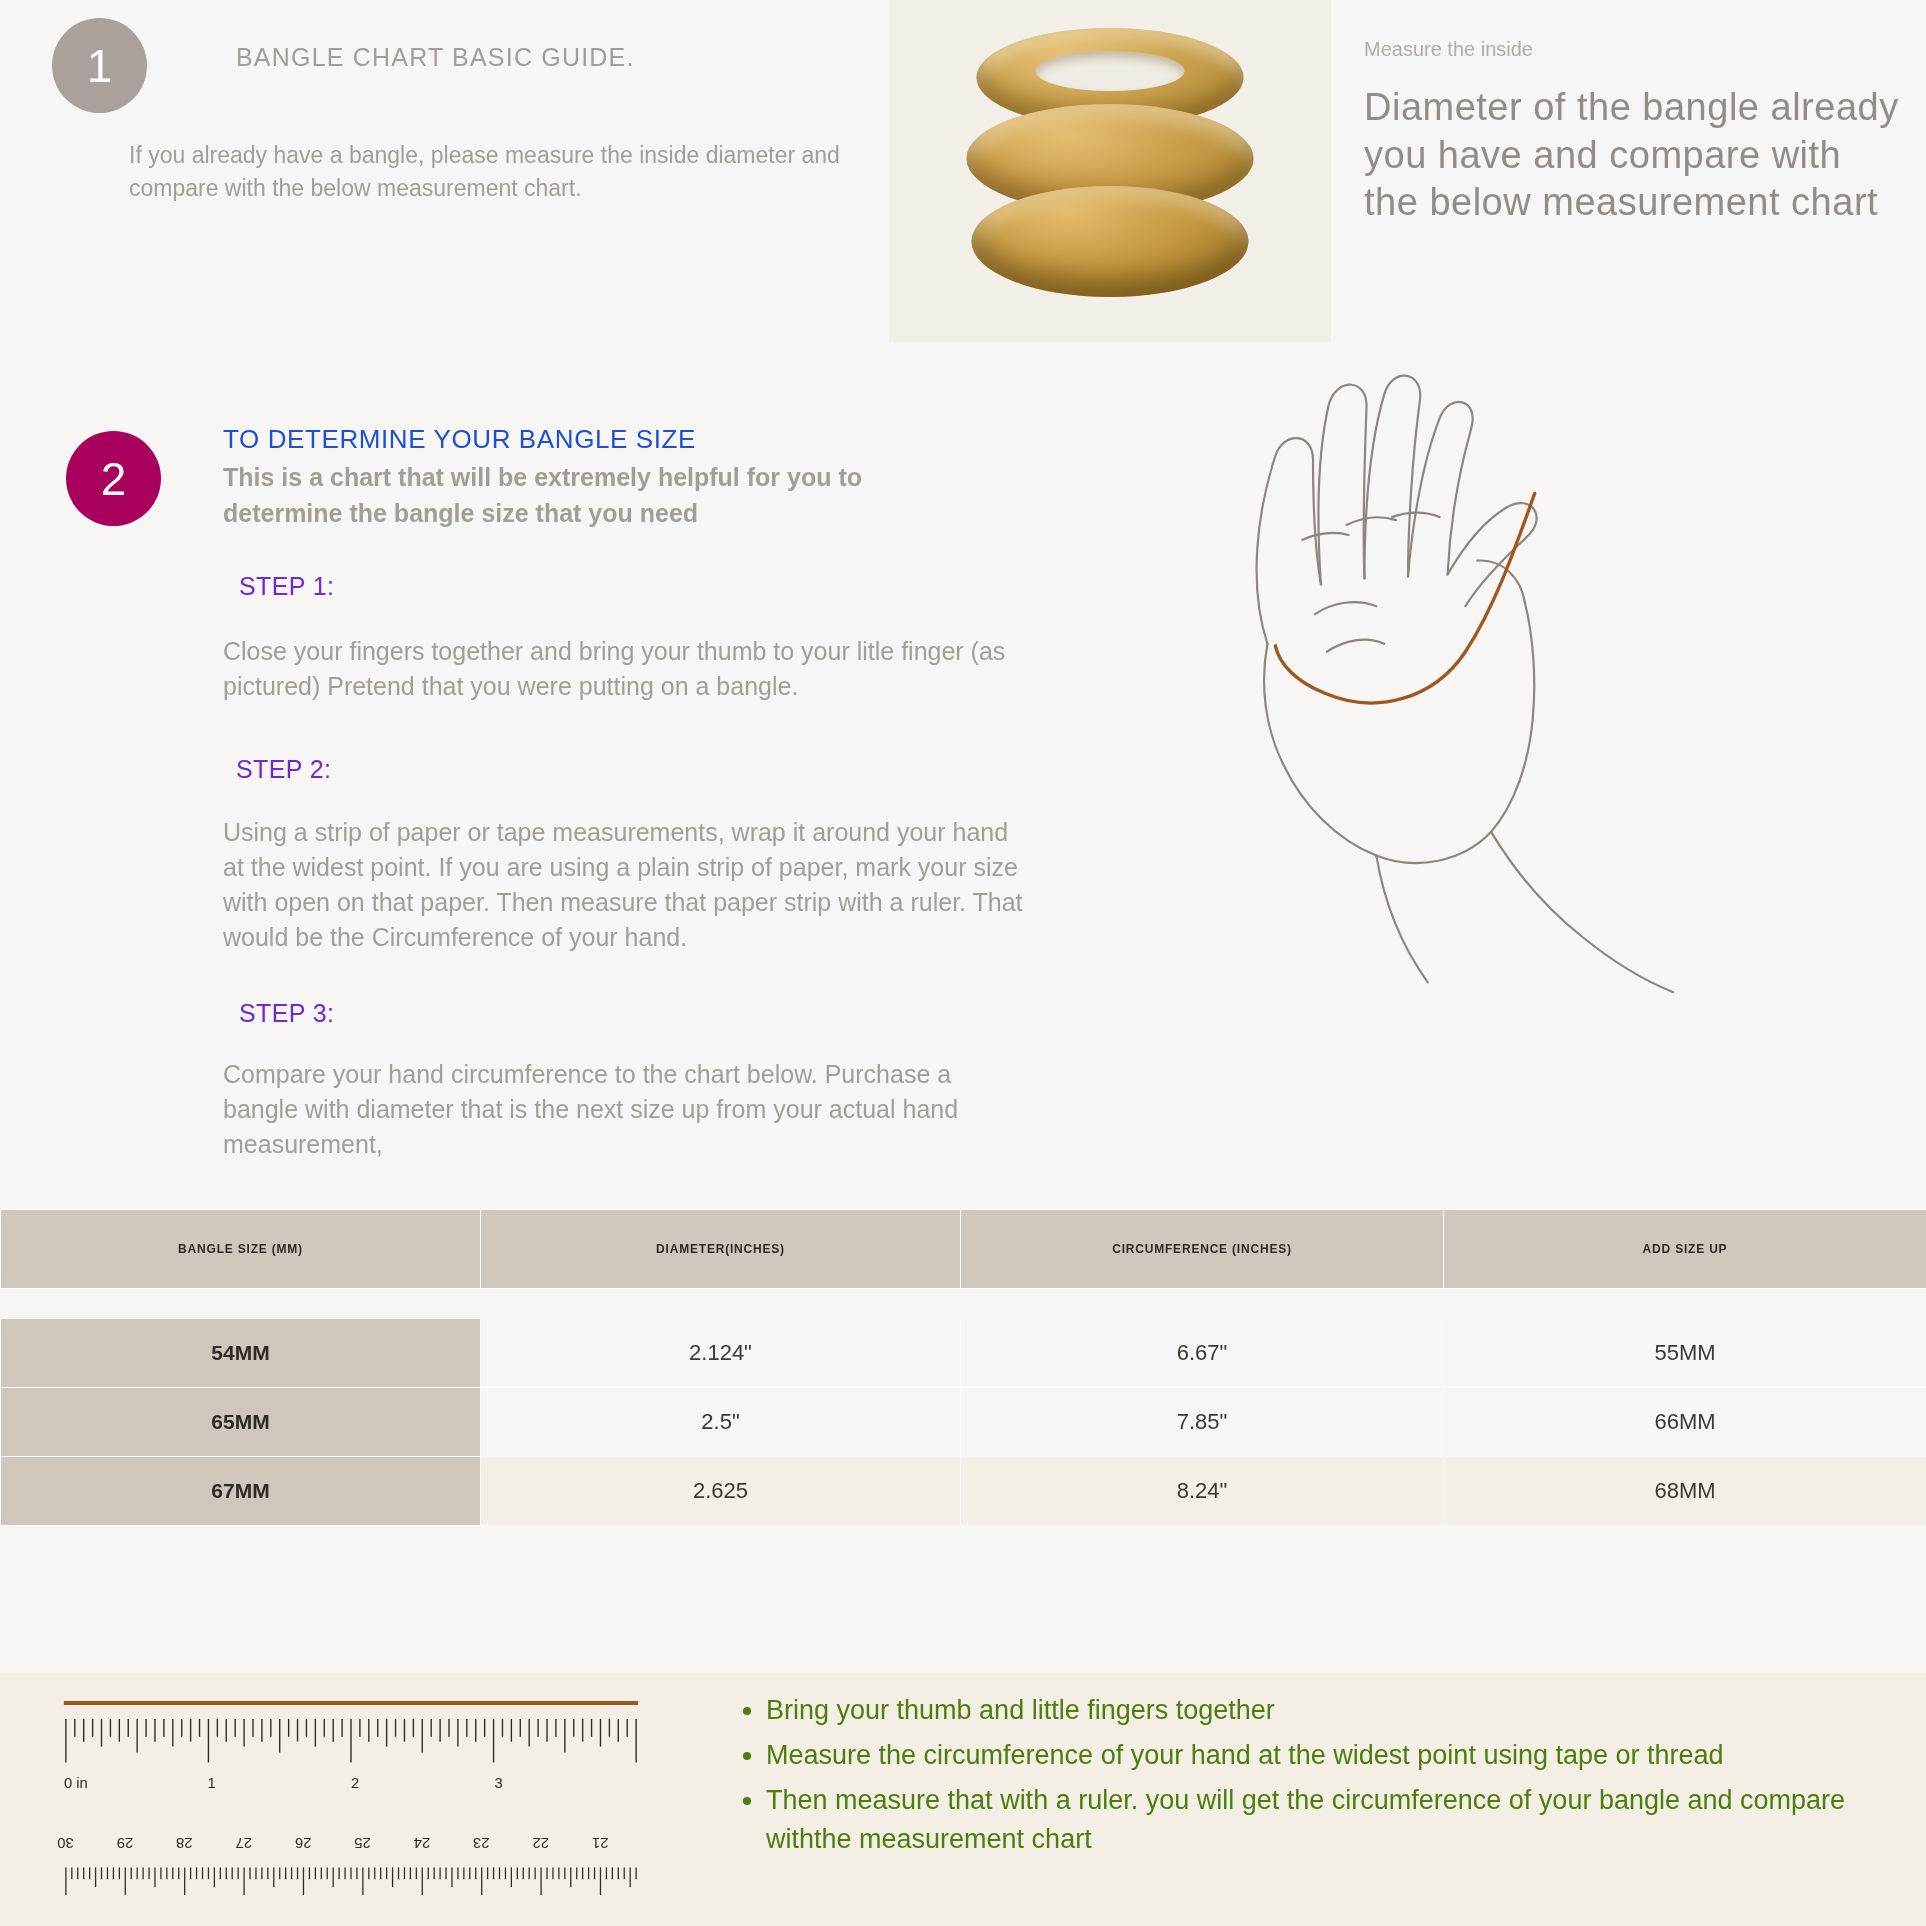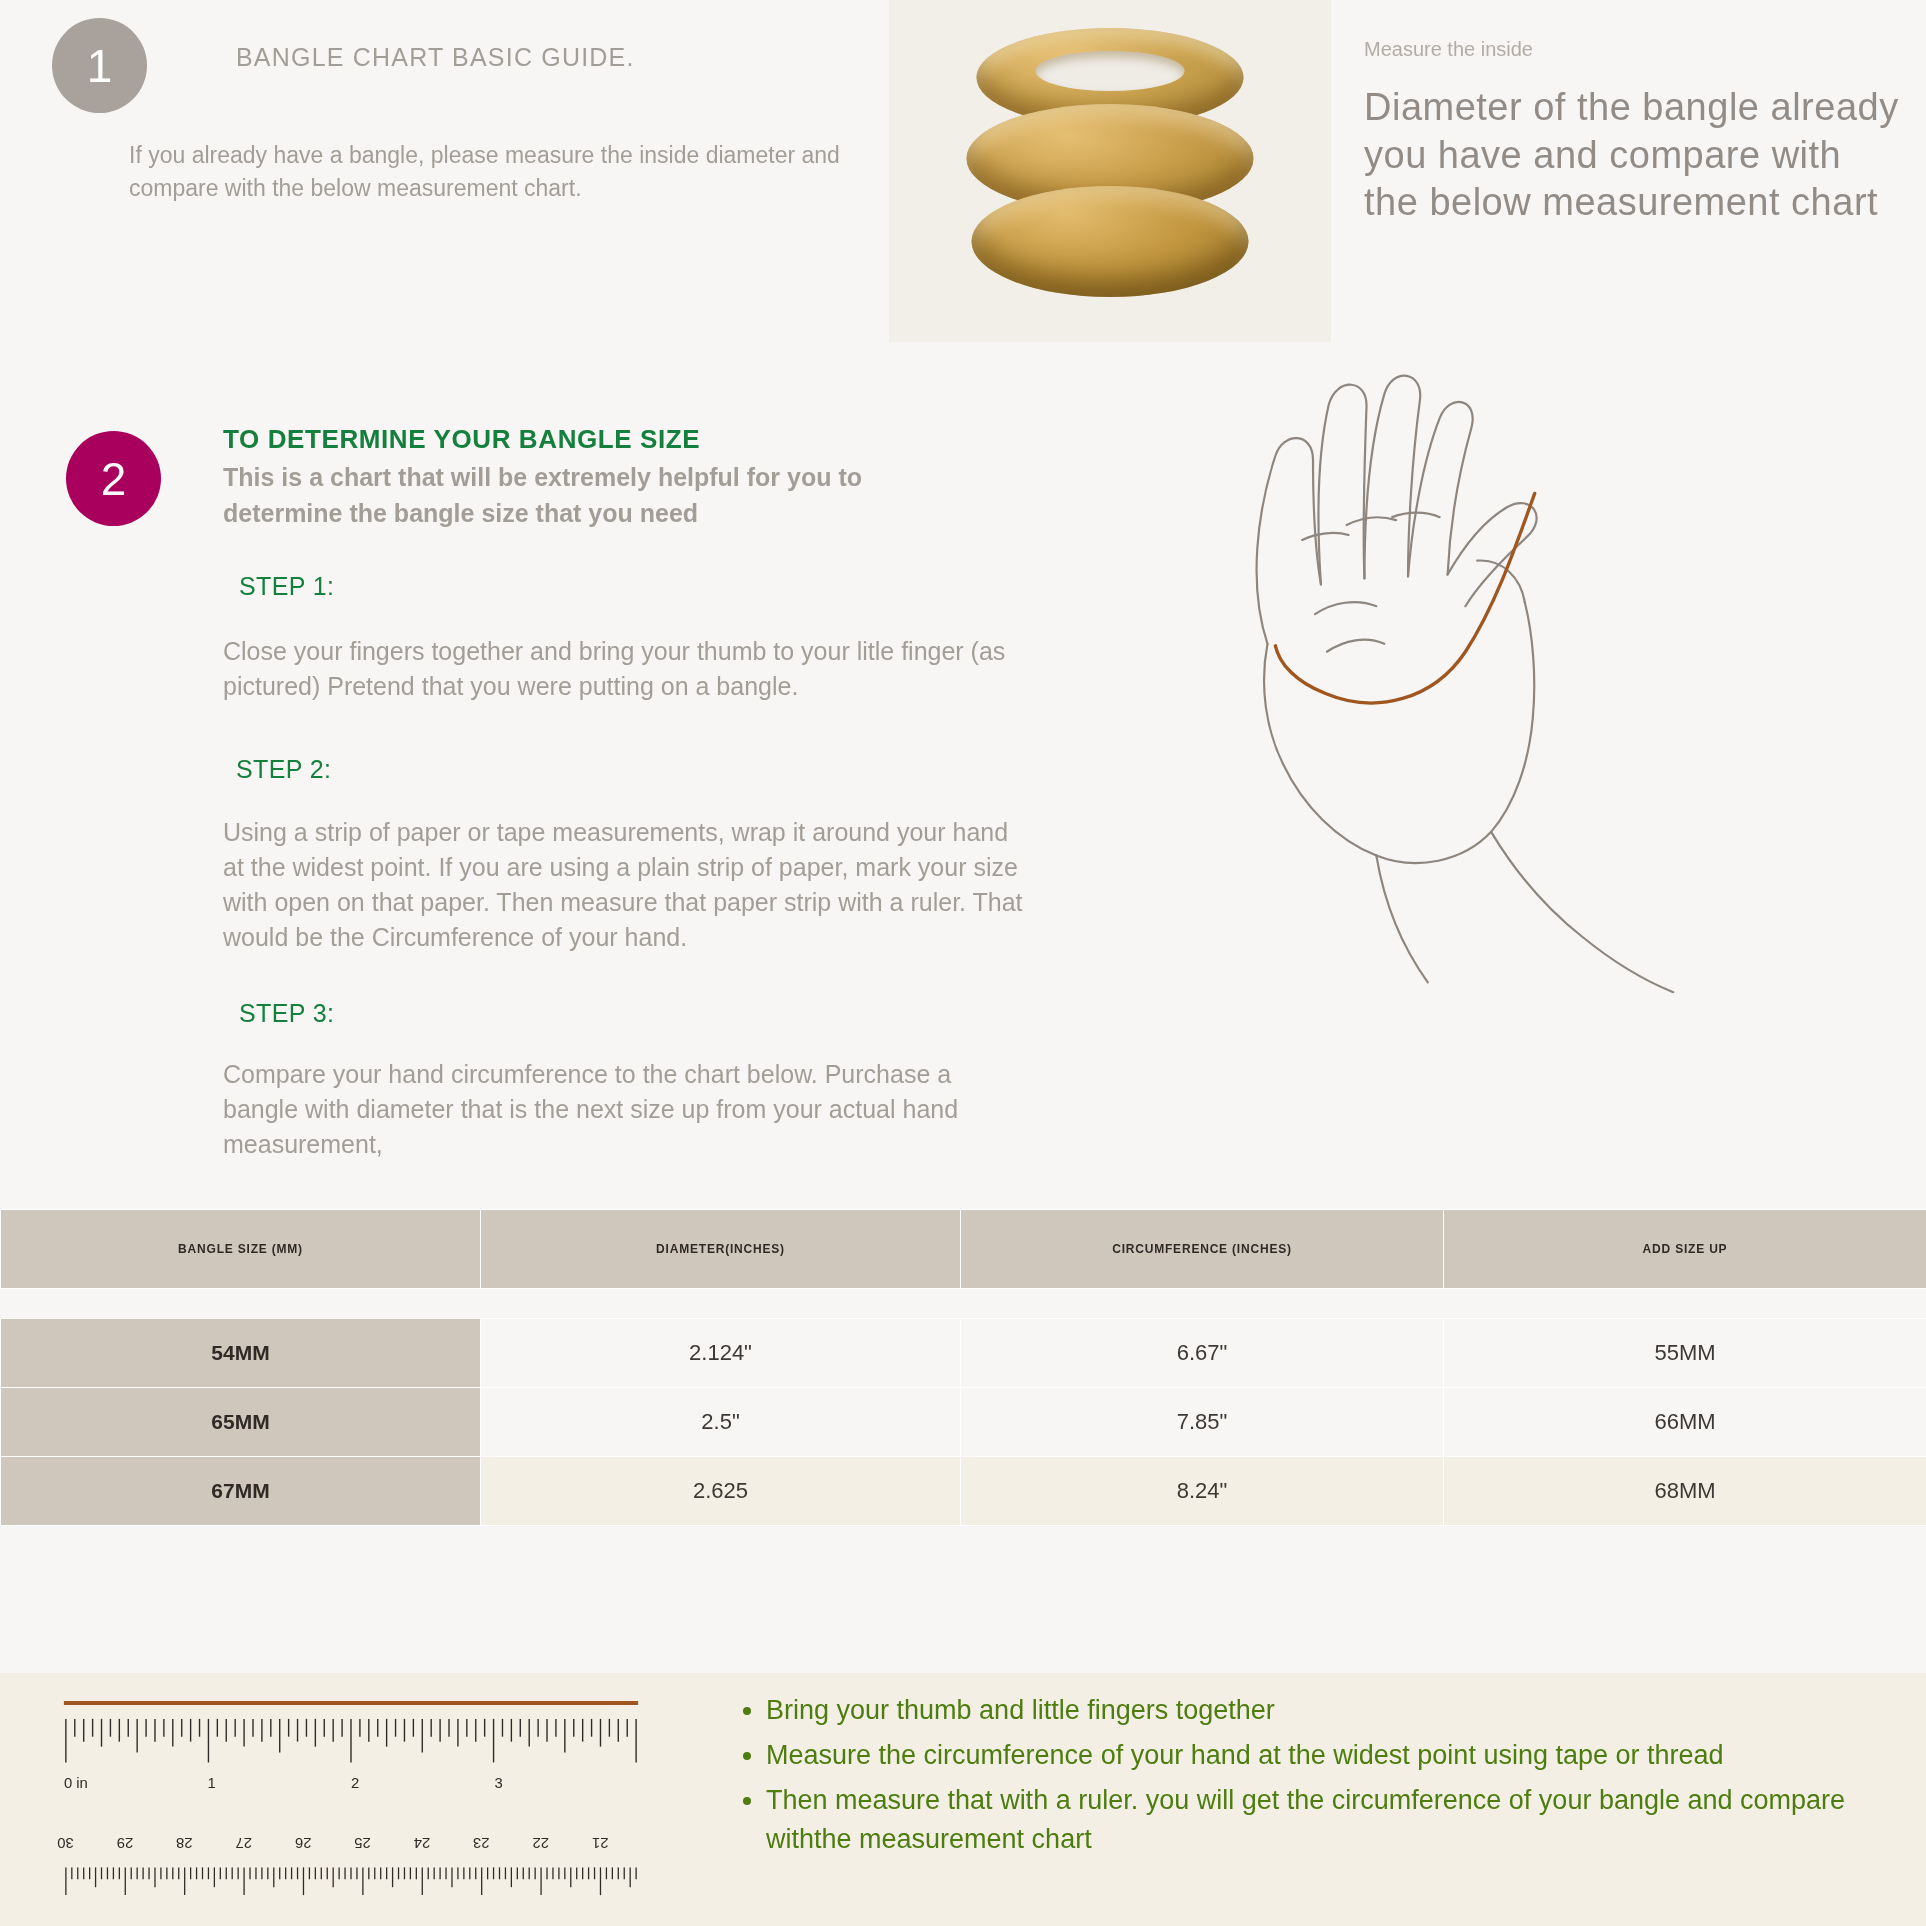--- a/index.html
+++ b/index.html
@@ -69,28 +69,28 @@
     font-size:20px; color:#b3aca6;
   }
   #measure-head {
     position:absolute; left:1364px; top:84px; width:535px;
     font-size:38px; line-height:1.25; color:#938c86; letter-spacing:0.5px;
   }
 
   
   #s2-title {
     position:absolute; left:223px; top:424px;
-    font-size:26px; color:#15803d; letter-spacing:0.6px;font-weight:bold;
+    font-size:26px; color:#1d4ed8; letter-spacing:0.6px;
   }
   #s2-sub {
     position:absolute; left:223px; top:460px; width:723px;
     font-size:25px; line-height:1.42; color:#a39d97;font-weight:bold;
   }
   .step-label {
-    position:absolute; font-size:25px; color:#15803d; letter-spacing:0.4px;
+    position:absolute; font-size:25px; color:#6d28d9; letter-spacing:0.4px;
   }
   .step-text {
     position:absolute; font-size:25px; line-height:1.40; color:#a39d97;
   }
   #step1-label { left:239px; top:572px; }
   #step1-text  { left:223px; top:634px; width:792px; }
   #step2-label { left:236px; top:755px; }
   #step2-text  { left:223px; top:815px; width:802px; }
   #step3-label { left:239px; top:999px; }
   #step3-text  { left:223px; top:1057px; width:782px; }

